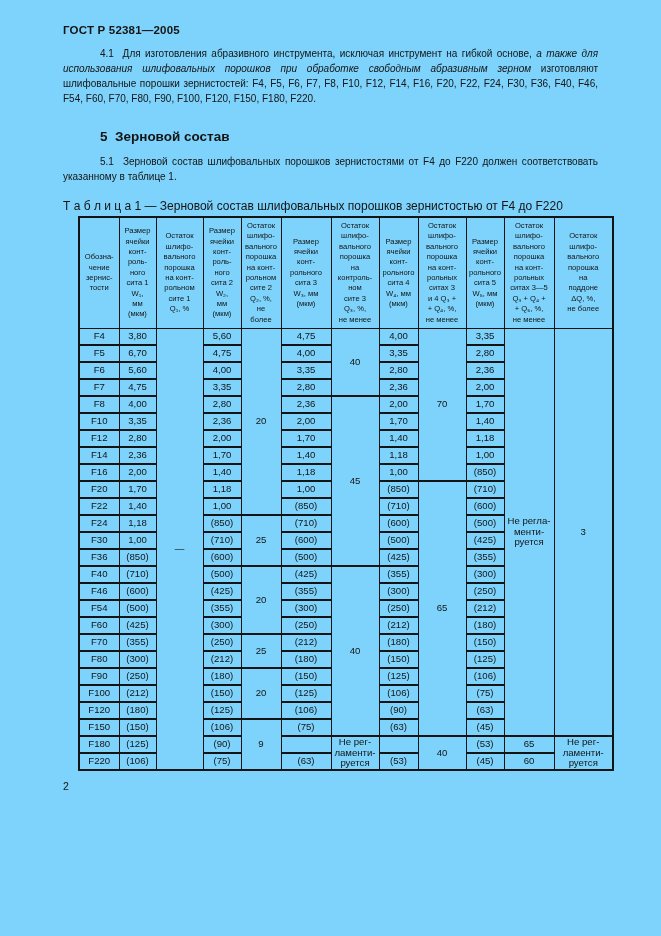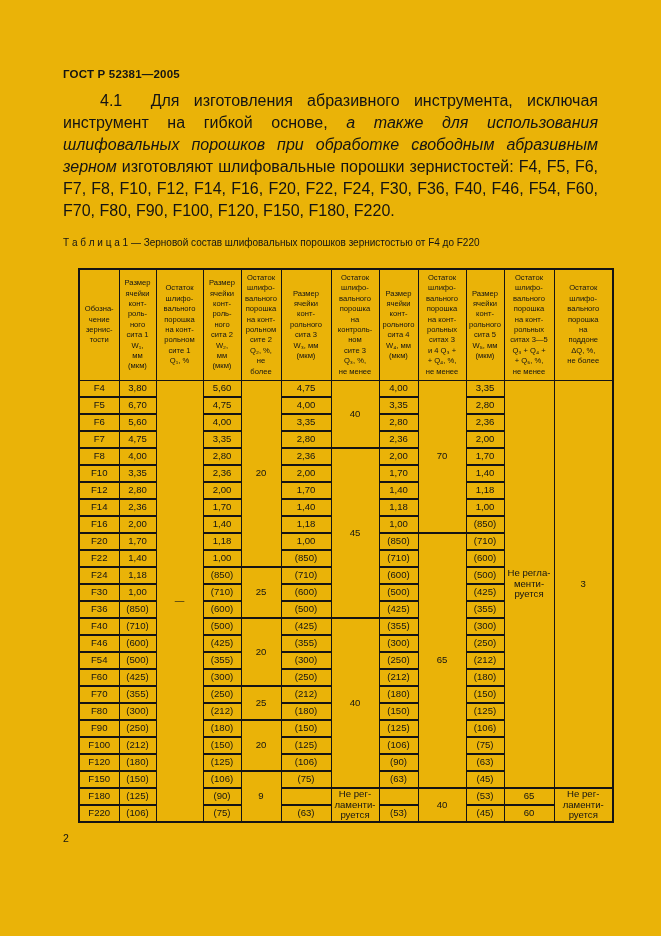--- a/index.html
+++ b/index.html
@@ -1,30 +1,30 @@
 <!DOCTYPE html>
 <html><head>
 <meta charset="utf-8">
 <style>
   html,body{margin:0;padding:0;background:#e8e8e8;}
   .page{
-    width:661px;height:936px;margin:0 auto;background:#eab308;
+    width:661px;height:936px;margin:0 auto;background:#7dd3fc;
     position:relative;box-sizing:border-box;
-    padding:68px 63px 0 63px;
+    padding:24px 63px 0 63px;
     font-family:"Liberation Sans","DejaVu Sans",sans-serif;
     color:#141414;
   }
   .doc-code{font-size:11.5px;font-weight:bold;letter-spacing:.2px;}
   .sec-heading{font-size:13.5px;font-weight:bold;margin:23px 0 0 37px;}
   .para{
-    font-size:16px;line-height:22px;text-align:justify;
+    font-size:10px;line-height:15px;text-align:justify;
     text-indent:37px;margin:10px 0 0 0;
   }
   .it{font-style:italic;}
-  .tbl-caption{font-size:10px;margin:15px 0 20px 0;}
+  .tbl-caption{font-size:12px;margin:15px 0 3px 0;}
   table.grain{
     border-collapse:collapse;table-layout:fixed;width:534px;
     margin-left:15px;border:2px solid #141414;
   }
   table.grain th{
     border:1px solid #141414;
     font-size:7.6px;font-weight:normal;line-height:10.4px;
     text-align:center;vertical-align:middle;
     padding:3px 1px;white-space:pre-line;overflow:hidden;
   }
@@ -40,21 +40,23 @@
 <body>
 
 <div class="page">
 
   <div class="doc-code">ГОСТ Р 52381—2005</div>
 
 
   <p class="para"><span>4.1&nbsp; Для изготовления абразивного инструмента, исключая инструмент на гибкой основе, </span><span class="it">а также для использования шлифовальных порошков при обработке свободным абразивным зерном</span><span> изготовляют шлифовальные порошки зернистостей: F4, F5, F6, F7, F8, F10, F12, F14, F16, F20, F22, F24, F30, F36, F40, F46, F54, F60, F70, F80, F90, F100, F120, F150, F180, F220.</span></p>
 
 
-
+  <div class="sec-heading">5&nbsp; Зерновой состав</div>
+
+  <p class="para">5.1&nbsp; Зерновой состав шлифовальных порошков зернистостями от F4 до F220 должен соответствовать указанному в таблице 1.</p>
 
   <div class="tbl-caption">Т а б л и ц а&nbsp;1 — Зерновой состав шлифовальных порошков зернистостью от F4 до F220</div>
 
   <table class="grain">
     <colgroup>
       <col style="width:40px">
         <col style="width:37px">
         <col style="width:47px">
       <col style="width:38px">
         <col style="width:40px">

